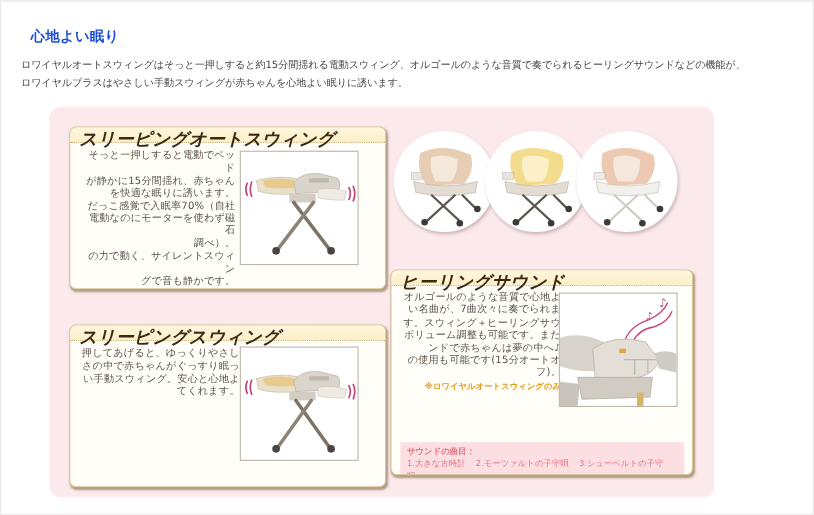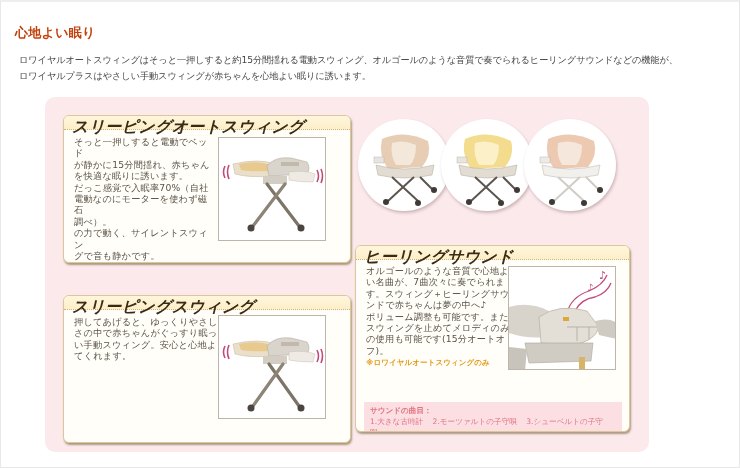--- a/index.html
+++ b/index.html
@@ -1,29 +1,29 @@
 <!DOCTYPE html>
 <html><head>
 <meta charset="utf-8">
 <style>
   * { box-sizing: border-box; margin: 0; padding: 0; }
   html, body { width: 740px; height: 468px; background: #ffffff; overflow: hidden; }
   body { font-family: "DejaVu Sans", "Liberation Sans", sans-serif; color: #333; position: relative; }
 
   .page-frame { position: absolute; left: 0; top: 0; width: 740px; height: 468px; border: 1px solid #e8e8e8; border-top: 2px solid #eeeeee; }
 
-  .section-title { position: absolute; left: 15px; top: 24px; font-size: 13px; font-weight: bold; color: #c2410c; letter-spacing: 0.3px; }
+  .section-title { position: absolute; left: 28px; top: 24px; font-size: 13px; font-weight: bold; color: #1d4ed8; letter-spacing: 0.3px; }
   .intro { position: absolute; left: 19px; top: 52px; font-size: 9.2px; line-height: 16px; color: #444; width: 715px; white-space: nowrap; letter-spacing: -0.1px; }
 
   .pink-panel { position: absolute; left: 45px; top: 97px; width: 604px; height: 355px; background: #fbe9ec; border-radius: 10px; }
 
   .card { position: absolute; background: #fffef8; border: 1px solid #dcc79a; border-radius: 6px; box-shadow: 1px 2px 2px rgba(110, 85, 40, 0.55); overflow: hidden; }
   .card-head { height: 14px; background: linear-gradient(#fff6dc, #fcefc9); border-bottom: 1px dotted #cdb07a; padding-left: 8px; font-size: 16px; font-weight: bold; font-style: italic; color: #3a2a14; line-height: 22px; letter-spacing: 0.3px; }
   .card-body { position: relative; }
-  .card-text { position: absolute; font-size: 9.2px; line-height: 11.4px; color: #5a5147; letter-spacing: 0.2px; }
+  .card-text { position: absolute; font-size: 9.2px; line-height: 11.4px; color: #5a5147; letter-spacing: 0.2px; text-align: right; }
   .card-note { display: block; margin-top: 1px; font-size: 7.5px; font-weight: bold; color: #e39a1a; letter-spacing: 0.1px; }
 
   .photo { position: absolute; background: #fff; border: 1px solid #bdb5aa; overflow: hidden; }
 
   .song-box { position: absolute; left: 8px; top: 142px; width: 258px; height: 42px; background: #fbdfe2; padding: 3px 6px; font-size: 7.6px; line-height: 11px; color: #e27380; }
   .song-box .head { font-weight: bold; }
   .song-row span { margin-right: 7px; }
 
   .circle { position: absolute; width: 92px; height: 92px; border-radius: 50%; background: #fff; box-shadow: 1px 2px 3px rgba(150, 120, 120, 0.45); overflow: hidden; }
 </style>
@@ -142,23 +142,22 @@
     </svg>
   </div>
 
   <div class="card" style="left:310px; top:148px; width:275px; height:187px;">
     <div class="card-head">ヒーリングサウンド</div>
     <div class="card-body">
       <div class="card-text" style="left:10px; top:5px; width:144px;">
         <div>オルゴールのような音質で心地よ</div>
         <div>い名曲が、7曲次々に奏でられま</div>
         <div>す。スウィング＋ヒーリングサウ</div>
+        <div>ボリューム調整も可能です。また</div>
         <div>ンドで赤ちゃんは夢の中へ♪</div>
-        <div>ボリューム調整も可能です。また</div>
-        <div>スウィングを止めてメロディのみ</div>
         <div>の使用も可能です(15分オートオ</div>
         <div>フ)。</div>
         <span class="card-note">※ロワイヤルオートスウィングのみ</span>
       </div>
       <div class="photo" style="left:152px; top:6px; width:108px; height:104px;">
         <svg width="108" height="104" viewBox="0 0 108 104">
           <path d="M58 46 Q62 30 80 24 Q94 18 98 8" stroke="#c44a7a" stroke-width="1.3" fill="none"></path>
           <path d="M66 44 Q72 32 86 30 Q98 26 102 16" stroke="#c44a7a" stroke-width="1.3" fill="none"></path>
           <text x="90" y="12" font-size="11" fill="#c44a7a">♪</text>
           <text x="78" y="24" font-size="10" fill="#c44a7a">♪</text>

